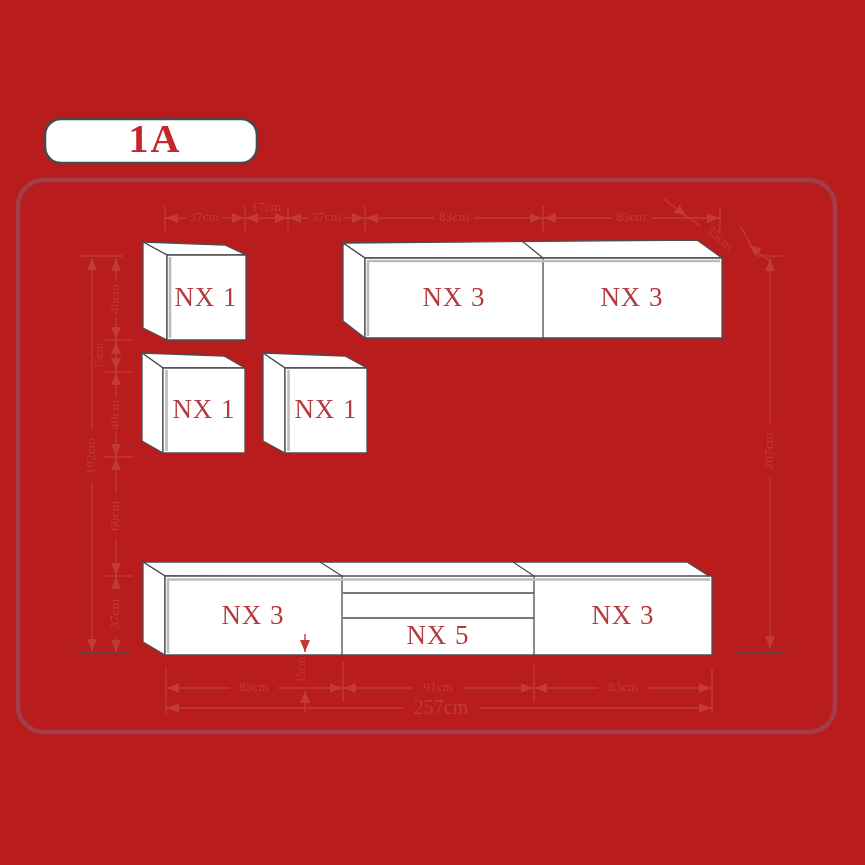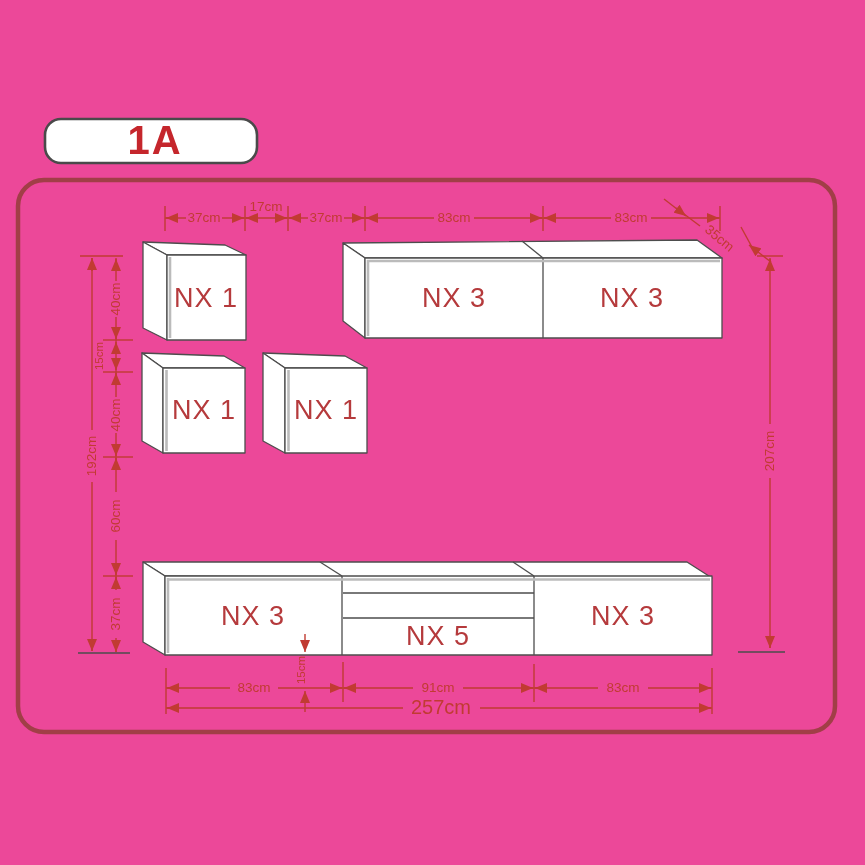--- a/index.html
+++ b/index.html
@@ -1,17 +1,17 @@
 <!DOCTYPE html>
 <html><head>
 <meta charset="utf-8">
 <style>
   html,body{margin:0;padding:0;background:#ffffff;}
-  .stage{width:865px;height:865px;position:relative;background:#ec4899;
-         font-family:Liberation Sans, sans-serif;}
+  .stage{width:865px;height:865px;position:relative;background:#b91c1c;
+         font-family:Liberation Serif, serif;}
   svg{display:block;}
   
   .edge{stroke:#4d4d4d;stroke-width:1.3;fill:#ffffff;stroke-linejoin:round;}
   .divider{stroke:#4d4d4d;stroke-width:1.3;fill:none;}
   .shade{stroke:#bbbbbb;stroke-width:2.6;fill:none;}
   .baseline{stroke:#4d4d4d;stroke-width:1.7;fill:none;}
   
   .dim{stroke:#c13b32;stroke-width:1.4;fill:none;}
   text{stroke:none;}
   .dim-text{fill:#c13b32;font-size:13.5px;text-anchor:middle;}

